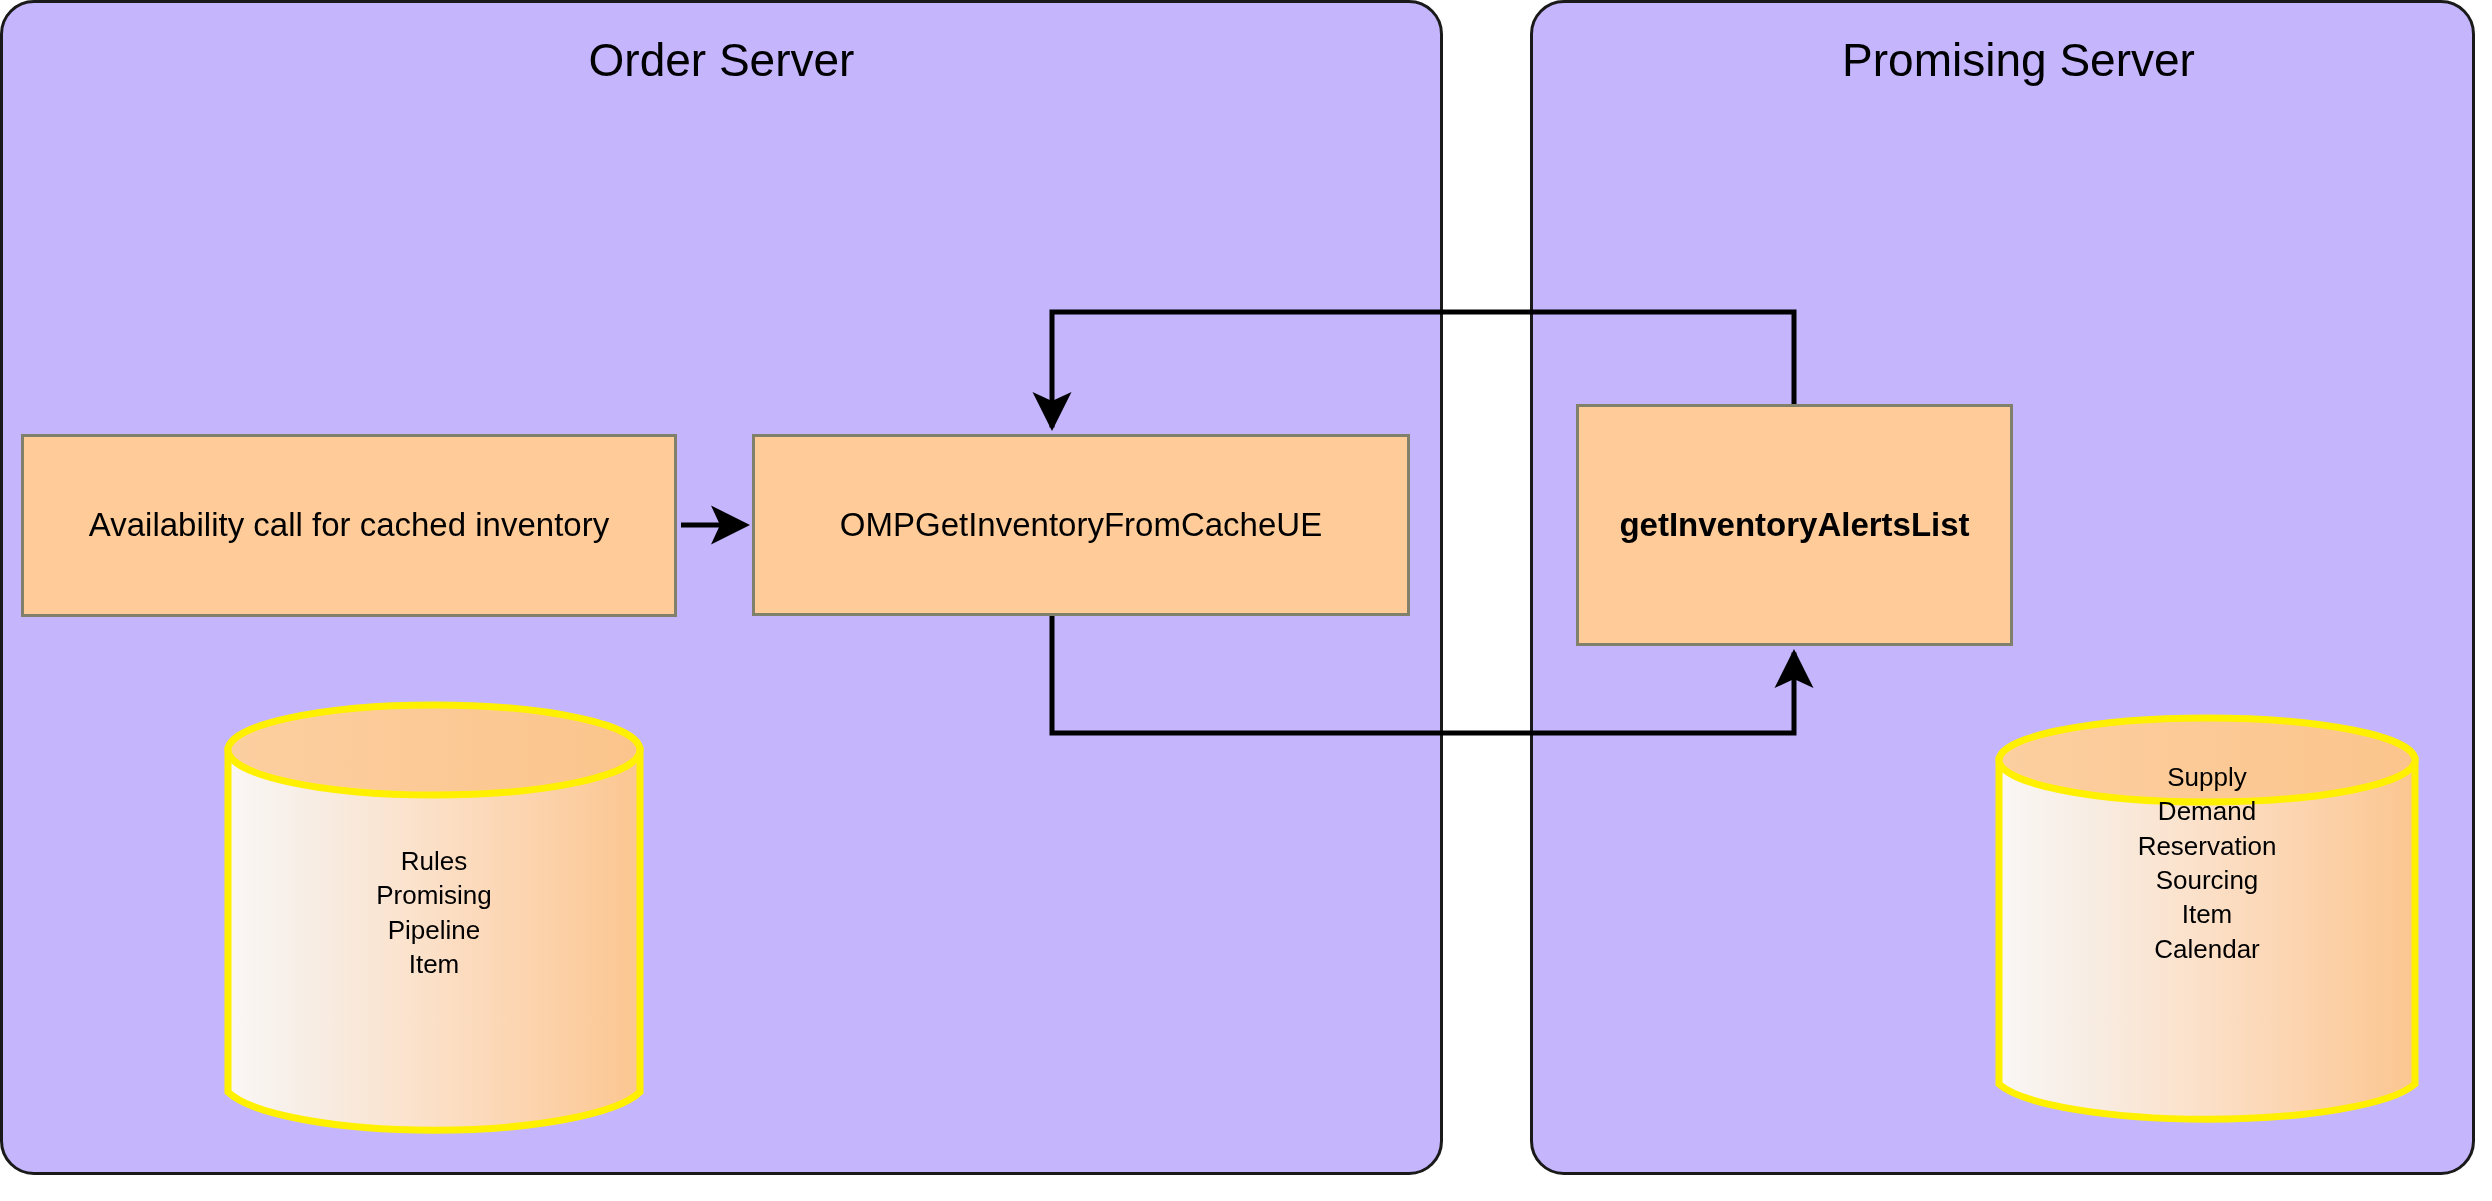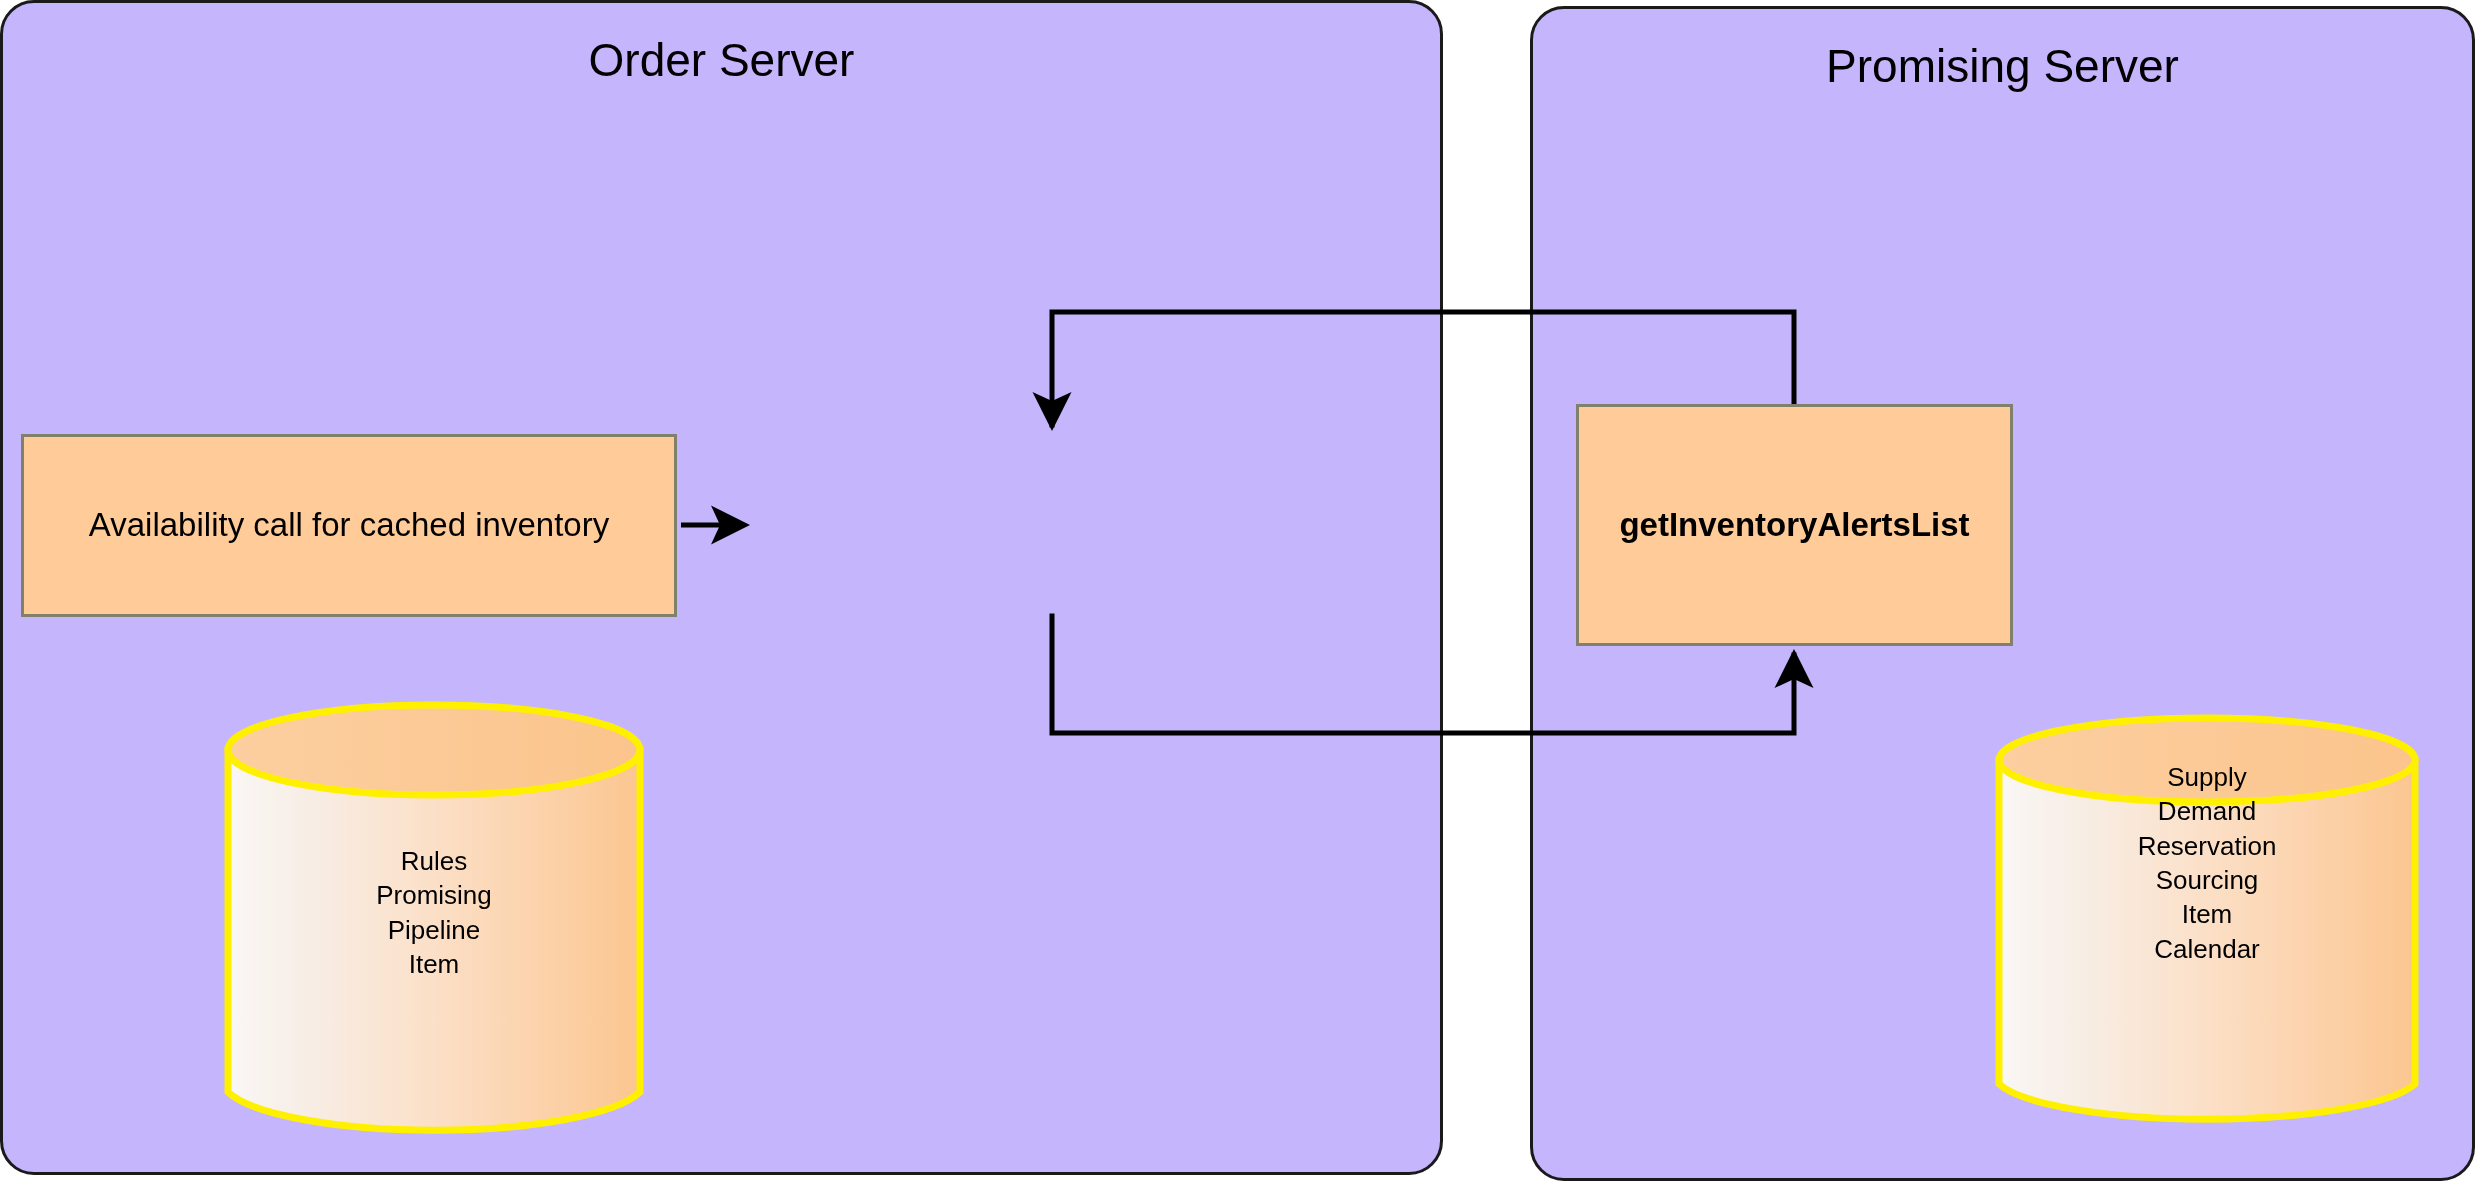--- a/index.html
+++ b/index.html
@@ -1,21 +1,21 @@
 <!DOCTYPE html>
 <html><head>
 <meta charset="utf-8">
 <style>
   html,body{margin:0;padding:0;background:#ffffff;}
   body{width:2492px;height:1201px;overflow:hidden;font-family:"Liberation Sans",sans-serif;}
   #stage{position:relative;width:2492px;height:1201px;background:#ffffff;}
 
   .panel{position:absolute;background:#c4b5fd;border:3px solid #1a1a1a;border-radius:34px;box-sizing:border-box;}
   #panel-order{left:0px;top:0px;width:1443px;height:1175px;}
-  #panel-promising{left:1530px;top:6px;width:945px;height:1175px;}
+  #panel-promising{left:1530px;top:0px;width:945px;height:1175px;padding-left:16px;}
 
   .panel-title{position:absolute;width:100%;text-align:center;font-size:46px;color:#000;letter-spacing:0px;line-height:1;}
   #panel-order .panel-title{top:34px;}
   #panel-promising .panel-title{top:34px;}
 
   .procbox{position:absolute;background:#FFCC99;border:3px solid #80806B;box-sizing:border-box;
            display:flex;align-items:center;justify-content:center;text-align:center;
            font-size:33px;color:#000;line-height:1.28;padding:8px 10px;}
   #box-availability{left:21px;top:434px;width:656px;height:183px;}
   #box-ompget{left:752px;top:434px;width:658px;height:182px;}
@@ -117,18 +117,21 @@
 
     <g>
       <path d="M1052,616 L1052,733 L1794,733 L1794,655" fill="none" stroke="#000000" stroke-width="5" stroke-linecap="square" stroke-linejoin="miter" marker-end="url(#arrowhead)"></path>
     </g>
   </svg>
 
   <div class="procbox" id="box-availability">
     <span>Availability call for cached inventory</span>
   </div>
 
+  <div class="procbox" id="box-ompget">
+    <span>OMPGetInventoryFromCacheUE</span>
+  </div>
 
   <div class="procbox" id="box-alerts">
     <span>getInventoryAlertsList</span>
   </div>
 
 </div>
 
 </body></html>

